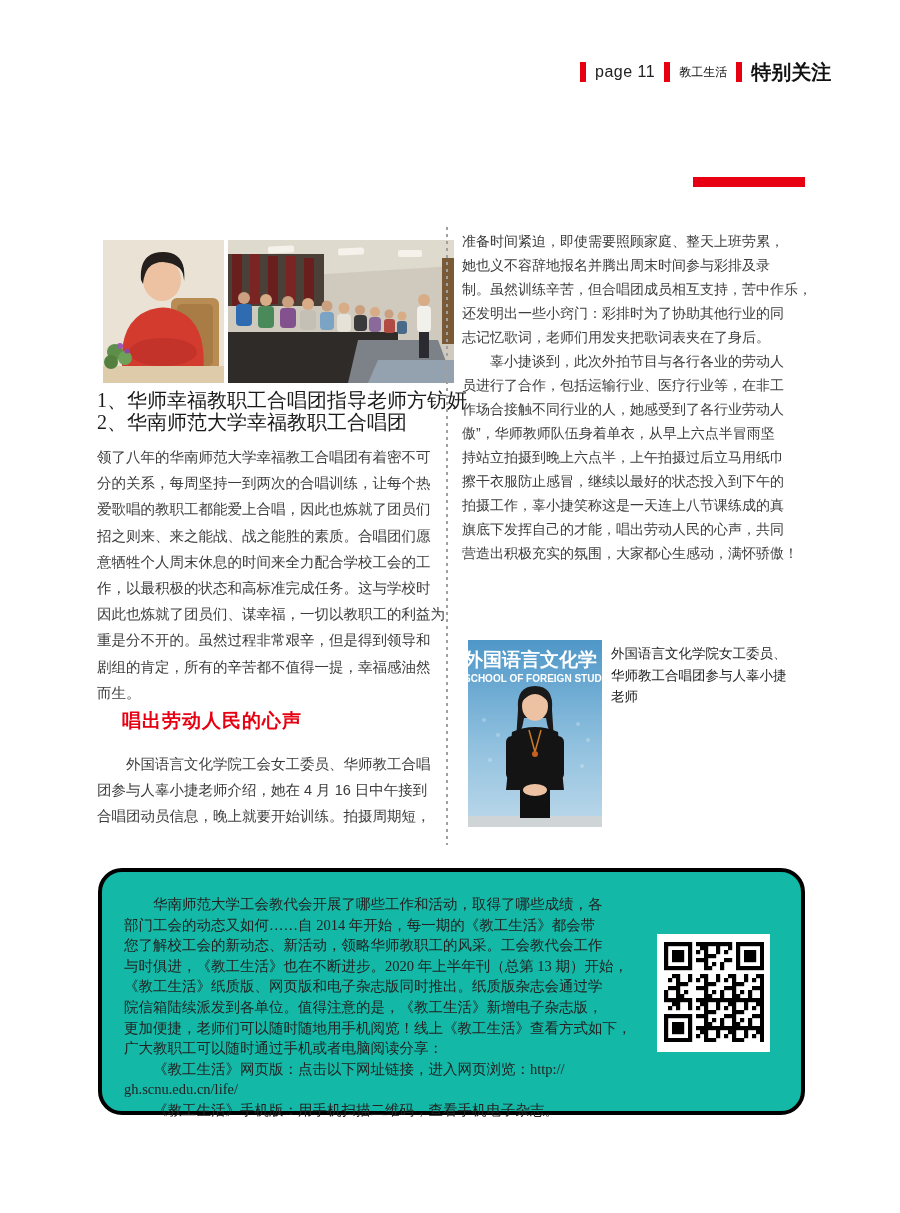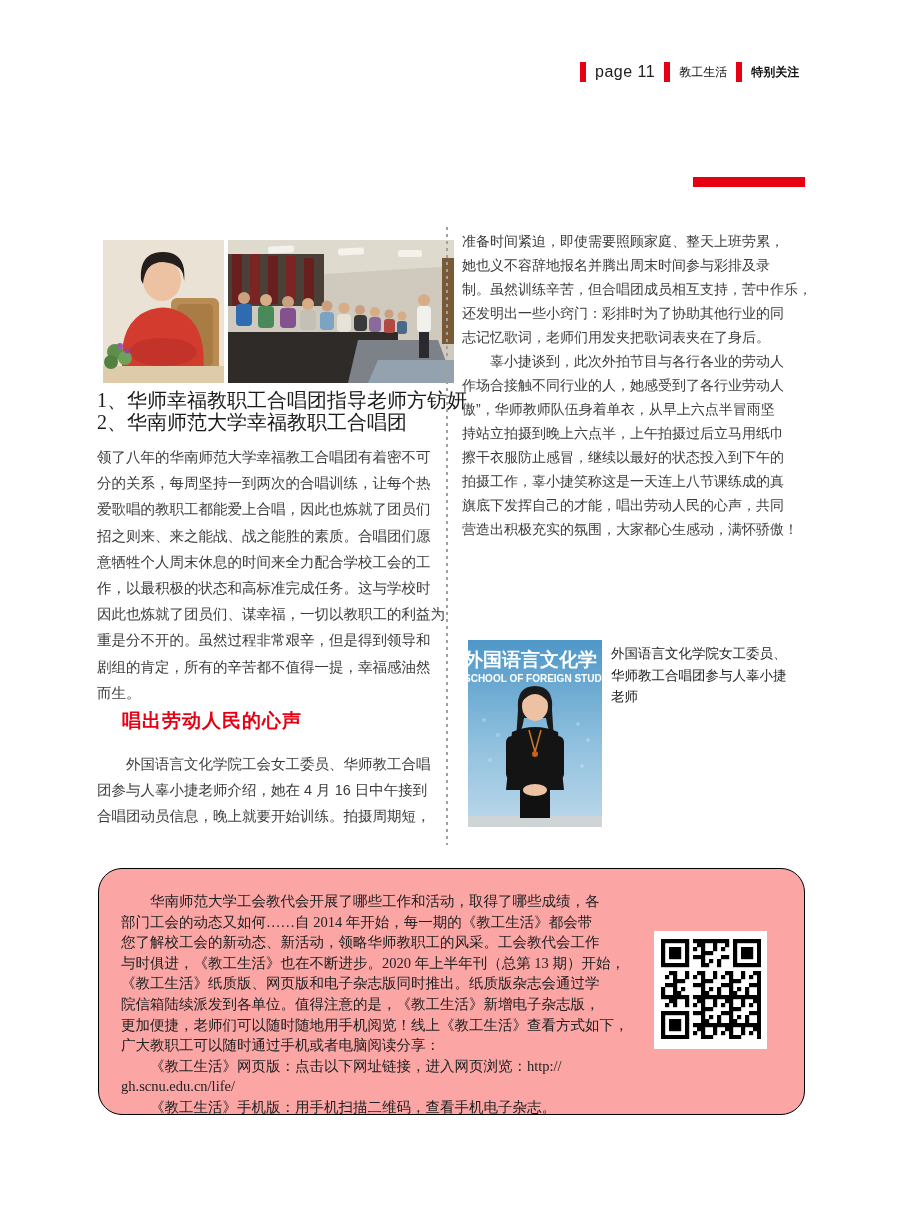--- a/index.html
+++ b/index.html
@@ -4,21 +4,21 @@
 <style>
   html,body{margin:0;padding:0;background:#ffffff;}
   .page{position:relative;width:900px;height:1213px;background:#ffffff;overflow:hidden;
         font-family:"Liberation Sans", sans-serif;}
 
   
   .hdr{position:absolute;left:580px;top:60px;height:24px;display:flex;align-items:center;gap:9px;}
   .hdr .bar{width:6px;height:20px;background:#e60012;}
   .hdr .pg{font-size:16px;color:#222;letter-spacing:.5px;}
   .hdr .mag{font-size:12px;color:#111;}
-  .hdr .sec{font-size:12px;color:#111;font-weight:bold;text-align:right;}
+  .hdr .sec{font-size:20px;color:#111;font-weight:bold;text-align:right;}
   .red-rect{position:absolute;left:693px;top:177px;width:112px;height:10px;background:#e60012;}
 
   
   .photo{position:absolute;overflow:hidden;padding-left:6px;}
   .photo svg{display:block;}
   .p1{left:97px;top:240px;width:121px;height:143px;}
   .p2{left:222px;top:240px;width:226px;height:143px;}
   .p3{left:462px;top:640px;width:134px;height:187px;}
 
   .caps{position:absolute;left:97px;top:389px;width:360px;
@@ -34,22 +34,22 @@
   .lcol2{left:97px;top:751px;width:352px;font-size:14.5px;line-height:26.2px;}
   .rcol{left:462px;top:229px;width:346px;font-size:14px;line-height:24px;}
   .tline{white-space:nowrap;}
   .headline{position:absolute;left:122px;top:708px;font-size:19px;font-weight:bold;color:#e60012;
             letter-spacing:1px;}
 
   .rcap{position:absolute;left:611px;top:643px;width:195px;
         font-family:"Liberation Serif", serif;font-size:13.5px;color:#222;line-height:21.5px;}
 
   
-  .box{position:absolute;left:98px;top:868px;width:707px;height:247px;background:#fca5a5;
-       border:1px solid #000000;border-radius:24px;box-sizing:border-box;}
+  .box{position:absolute;left:98px;top:868px;width:707px;height:247px;background:#14b8a6;
+       border:4px solid #000000;border-radius:24px;box-sizing:border-box;}
   .box-text{position:absolute;left:22px;top:22px;width:524px;
             font-family:"Liberation Serif", serif;font-size:14.5px;color:#222;line-height:20.6px;}
   .qr-panel{position:absolute;left:555px;top:62px;width:113px;height:118px;background:#ffffff;}
   .qr-panel svg{display:block;margin:8px auto 0 auto;}
 </style>
 </head>
 <body>
 
 <div class="page">
 
@@ -158,20 +158,21 @@
   <div class="col rcol">
     <div>
         <div class="tline">准备时间紧迫，即使需要照顾家庭、整天上班劳累，</div>
         <div class="tline">她也义不容辞地报名并腾出周末时间参与彩排及录</div>
         <div class="tline">制。虽然训练辛苦，但合唱团成员相互支持，苦中作乐，</div>
         <div class="tline">还发明出一些小窍门：彩排时为了协助其他行业的同</div>
         <div class="tline">志记忆歌词，老师们用发夹把歌词表夹在了身后。</div>
       </div>
     <div>
         <div class="tline">　　辜小捷谈到，此次外拍节目与各行各业的劳动人</div>
+        <div class="tline">员进行了合作，包括运输行业、医疗行业等，在非工</div>
         <div class="tline">作场合接触不同行业的人，她感受到了各行业劳动人</div>
         <div class="tline">傲”，华师教师队伍身着单衣，从早上六点半冒雨坚</div>
         <div class="tline">持站立拍摄到晚上六点半，上午拍摄过后立马用纸巾</div>
         <div class="tline">擦干衣服防止感冒，继续以最好的状态投入到下午的</div>
         <div class="tline">拍摄工作，辜小捷笑称这是一天连上八节课练成的真</div>
         <div class="tline">旗底下发挥自己的才能，唱出劳动人民的心声，共同</div>
         <div class="tline">营造出积极充实的氛围，大家都心生感动，满怀骄傲！</div>
       </div>
   </div>
 

